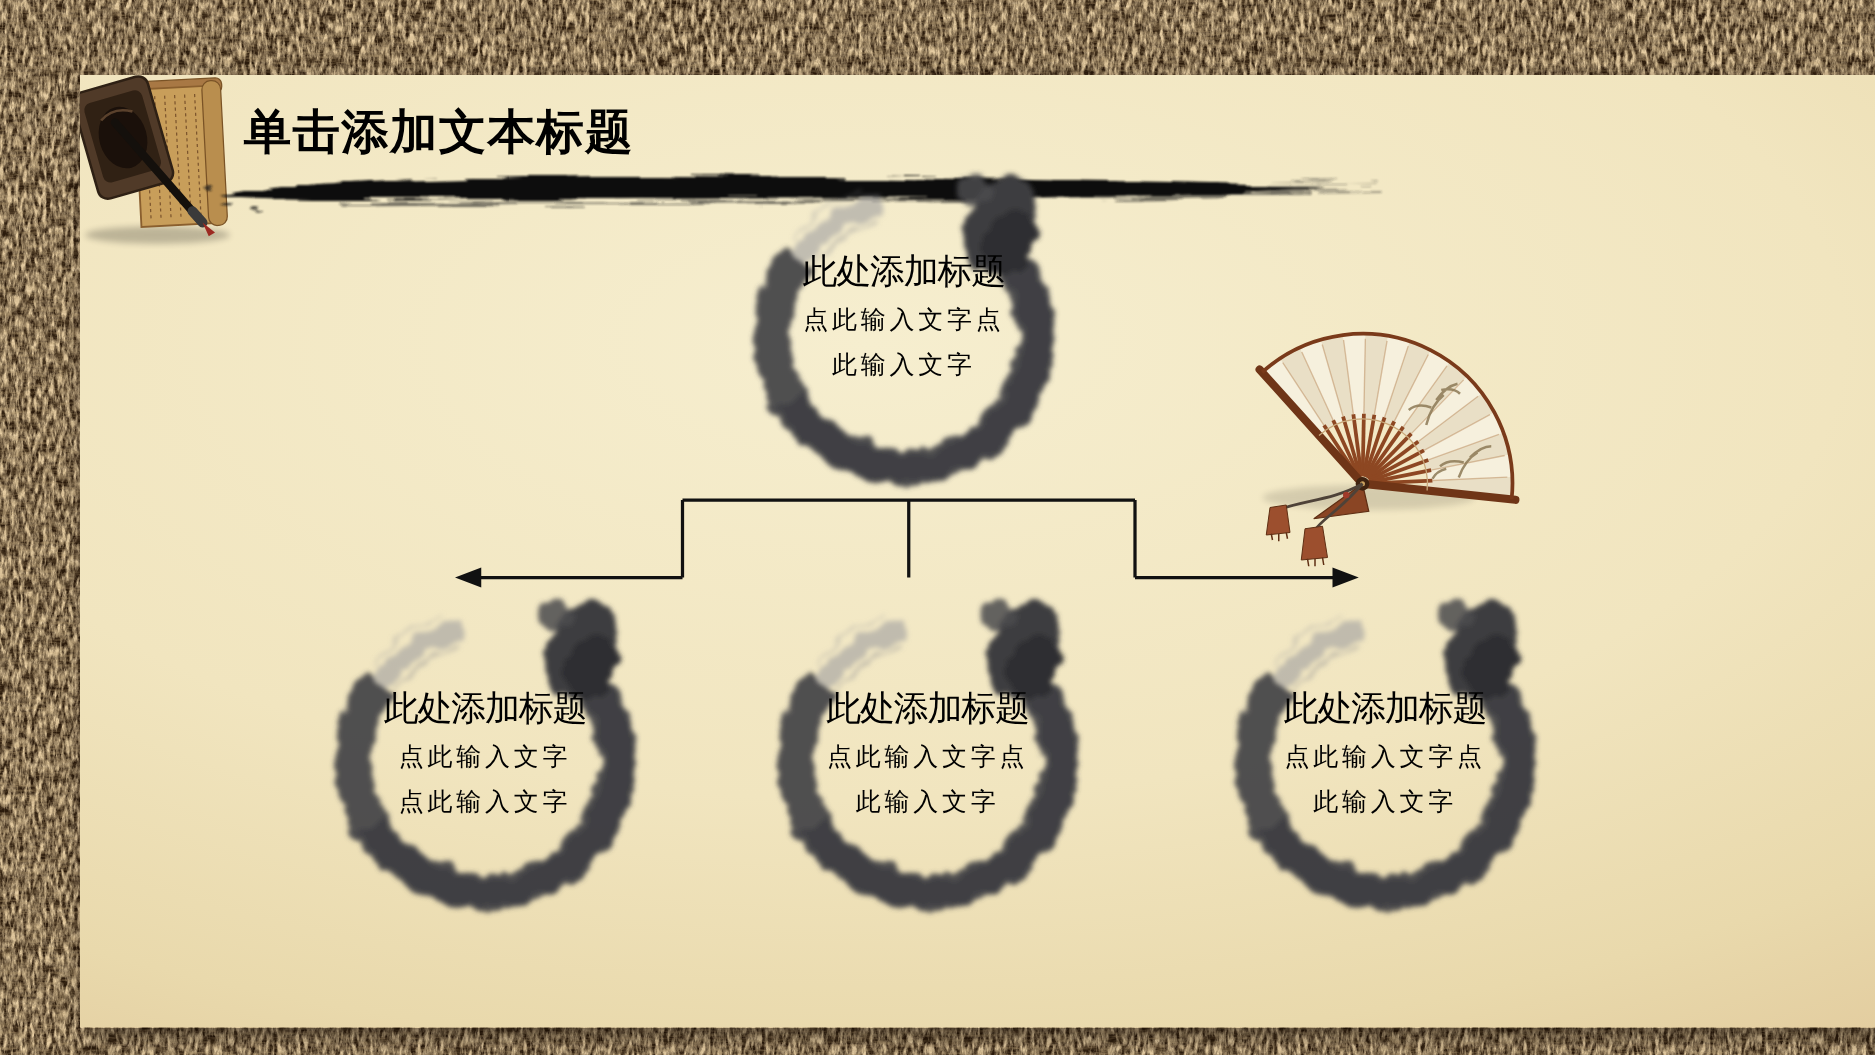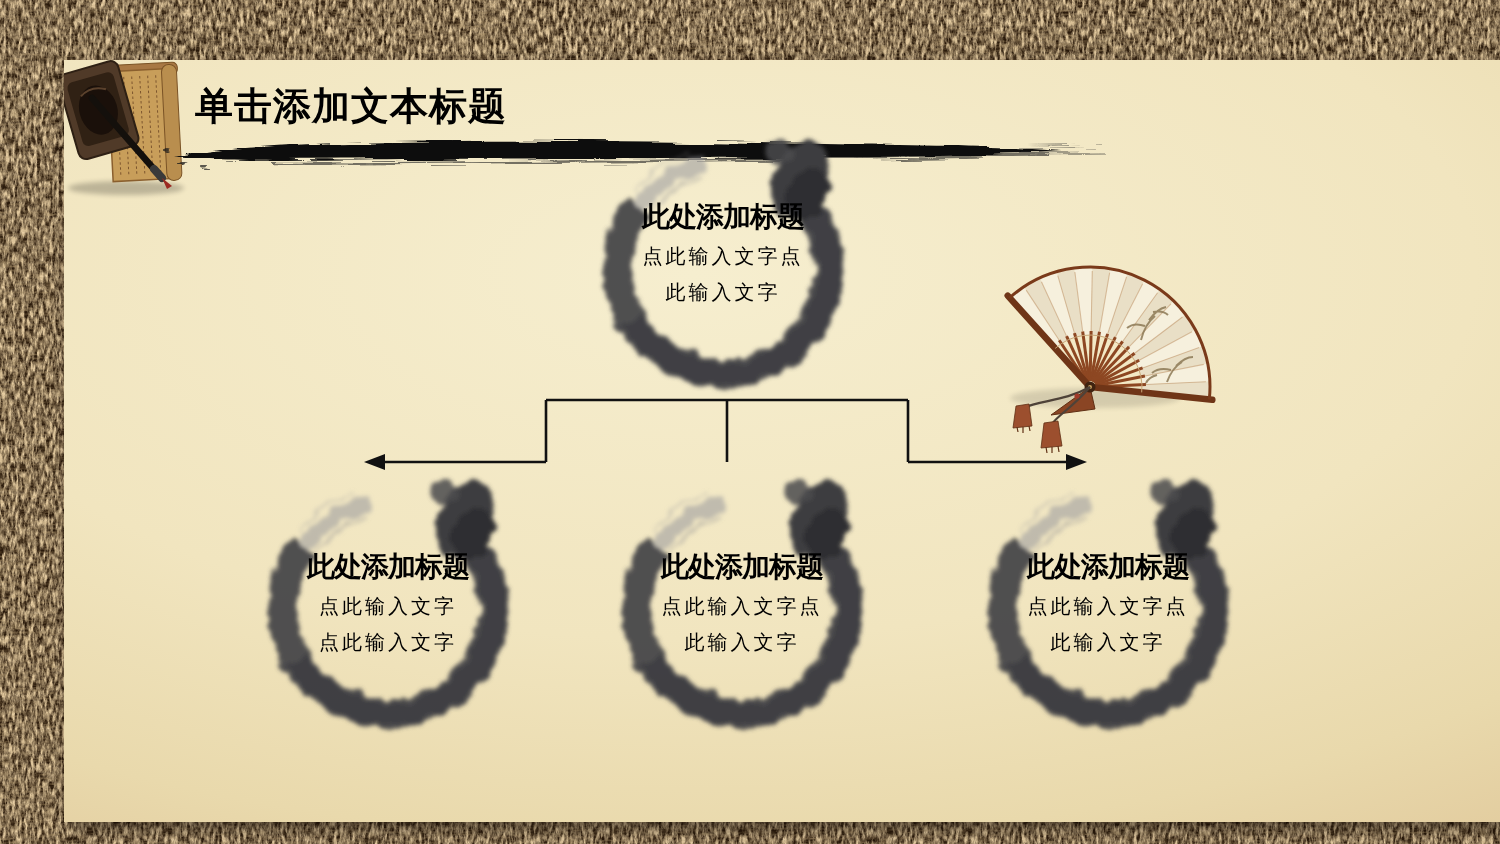--- a/index.html
+++ b/index.html
@@ -18,21 +18,21 @@
   #deco{position:absolute;left:0;top:0;z-index:2;}
   .main-title{
     position:absolute;left:131px;top:24px;z-index:3;
     font-size:38px;line-height:44px;font-weight:700;color:#000;
     letter-spacing:1px;white-space:nowrap;
   }
   .node-text{
     position:absolute;width:260px;text-align:center;z-index:3;color:#000;
   }
   .node-title{
-    font-size:28px;font-weight:700;letter-spacing:-1px;
+    font-size:28px;font-weight:400;letter-spacing:-1px;
     line-height:34px;margin-bottom:4px;white-space:nowrap;
   }
   .node-lines{font-size:20px;letter-spacing:3px;line-height:36px;}
   .node-top{left:529px;top:140px;}
   .node-left{left:194px;top:490px;}
   .node-middle{left:548px;top:490px;}
   .node-right{left:914px;top:490px;}
 </style>
 </head>
 <body>

